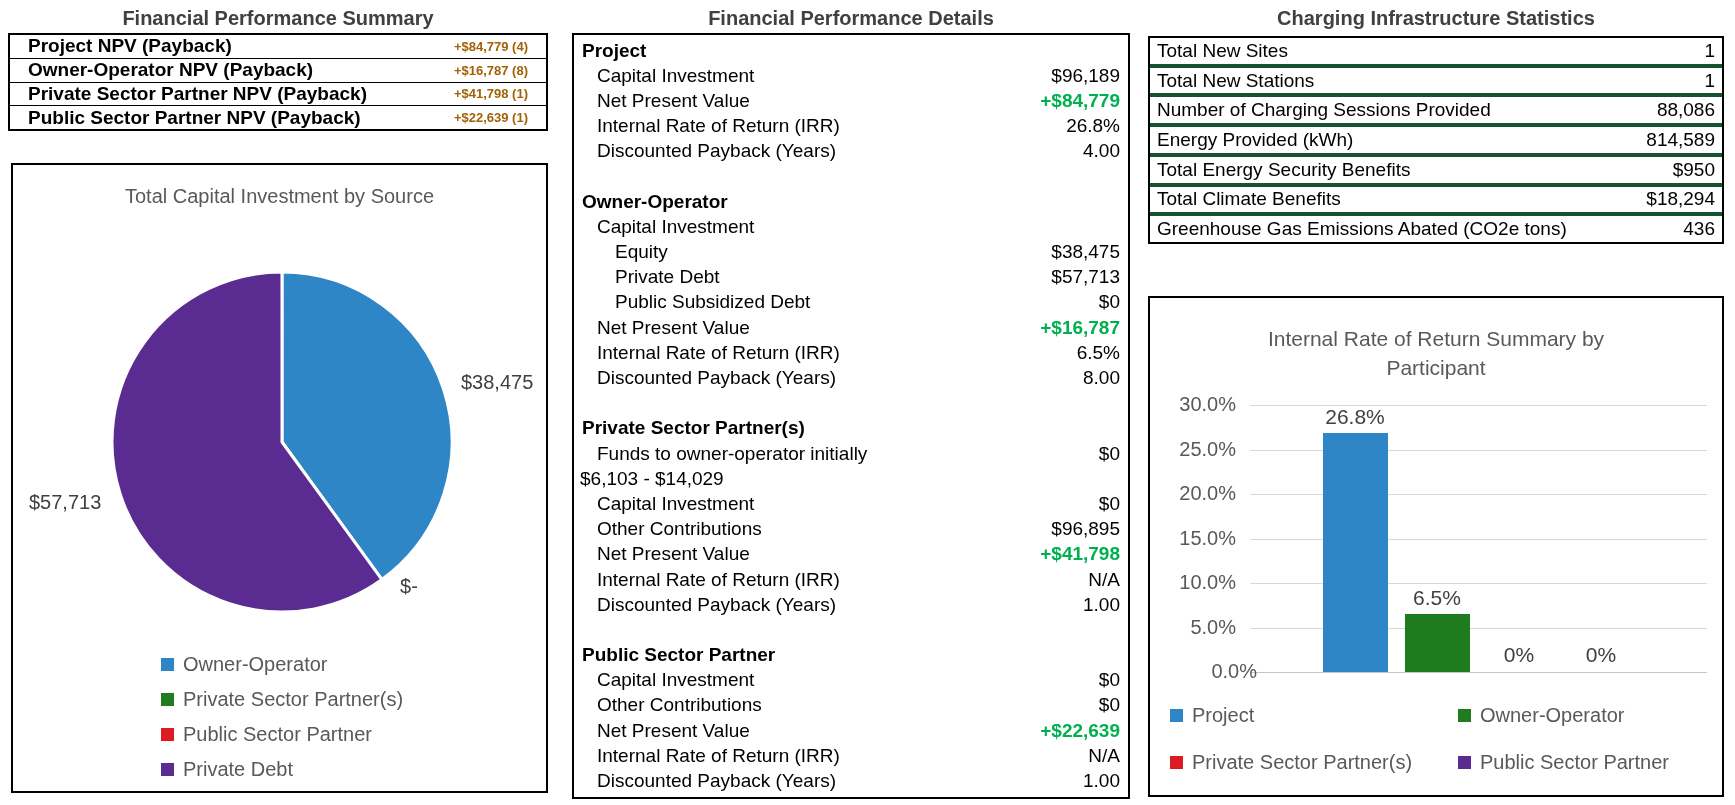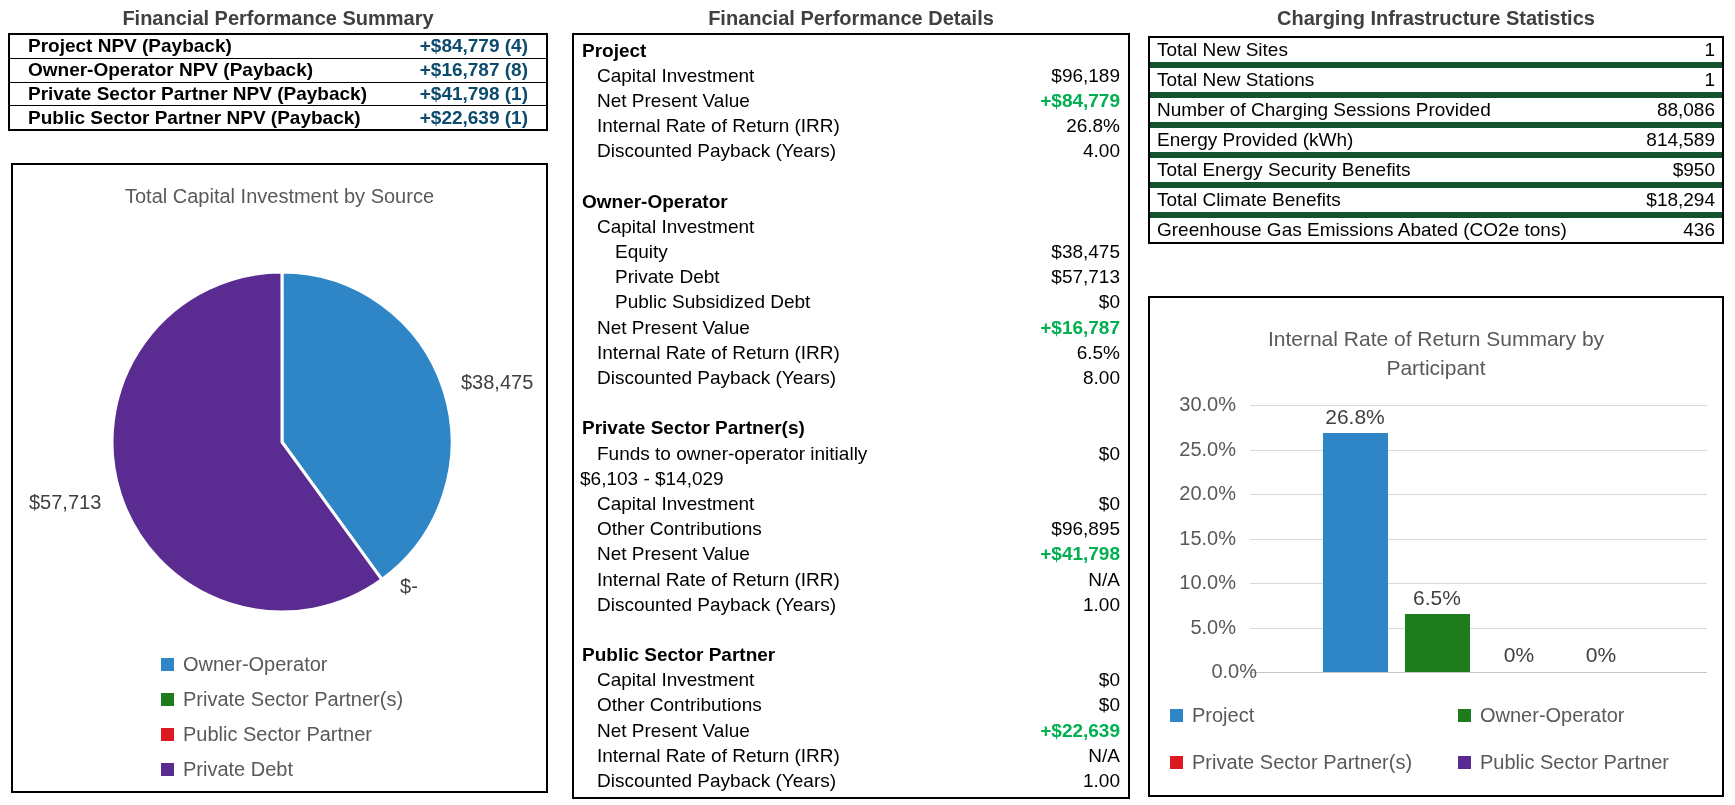--- a/index.html
+++ b/index.html
@@ -14,21 +14,21 @@
   }
   
   #summary-table {
     position:absolute; left:8px; top:33px; width:540px; height:98px;
     border:2px solid #000; display:flex; flex-direction:column; background:#fff;
   }
   .s-row { flex:1; display:flex; justify-content:space-between; align-items:center;
            padding:0 18px; border-bottom:1px solid #000; }
   .s-row:last-child { border-bottom:none; }
   .s-label { font-size:19px; font-weight:bold; white-space:nowrap; }
-  .s-value { font-size:19px; font-weight:bold; color:#0c4a6e; white-space:nowrap; }
+  .s-value { font-size:13px; font-weight:bold; color:#a16207; white-space:nowrap; }
   
   #pie-box {
     position:absolute; left:11px; top:163px; width:537px; height:630px;
     border:2px solid #000; background:#fff;
   }
   #pie-title { position:absolute; left:0; top:20px; width:100%; text-align:center;
                font-size:20px; color:#595959; }
   #pie-svg { position:absolute; left:97px; top:105px; }
   .pie-label { position:absolute; font-size:20px; color:#404040; white-space:nowrap; }
   #pie-label-blue   { left:448px; top:206px; }
@@ -50,21 +50,21 @@
   .d-row.b .d-label { font-weight:bold; }
   .d-row.ind1 .d-label { padding-left:17px; }
   .d-row.ind2 .d-label { padding-left:35px; }
   .d-row.gv .d-value { color:#00B050; font-weight:bold; }
   
   #stats-table {
     position:absolute; left:1148px; top:36px; width:576px; height:208px;
     border:2px solid #000; display:flex; flex-direction:column; background:#fff;
   }
   .t-row { flex:1; display:flex; justify-content:space-between; align-items:center;
-           padding:0 7px; border-bottom:6px solid #14532d; }
+           padding:0 7px; border-bottom:4px solid #14532d; }
   .t-row:last-child { border-bottom:none; }
   .t-label, .t-value { font-size:19px; white-space:nowrap; }
   
   #bar-box {
     position:absolute; left:1148px; top:296px; width:576px; height:501px;
     border:2px solid #000; background:#fff;
   }
   #bar-title { position:absolute; left:0; top:26px; width:100%; text-align:center;
                font-size:21px; line-height:29px; color:#595959; }
   .gridline { position:absolute; left:100px; width:457px; height:1px; background:#D9D9D9; }

